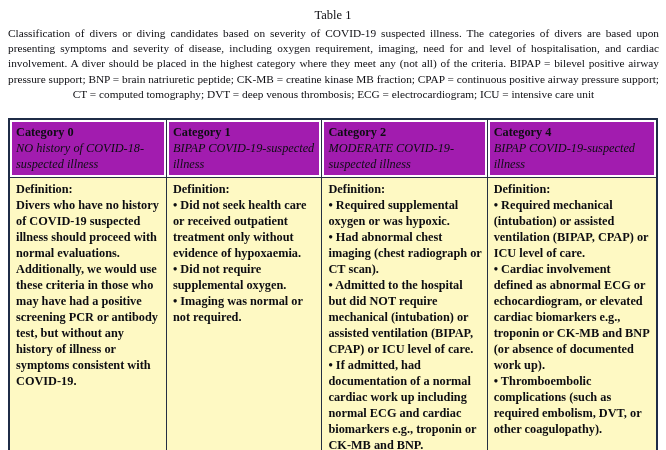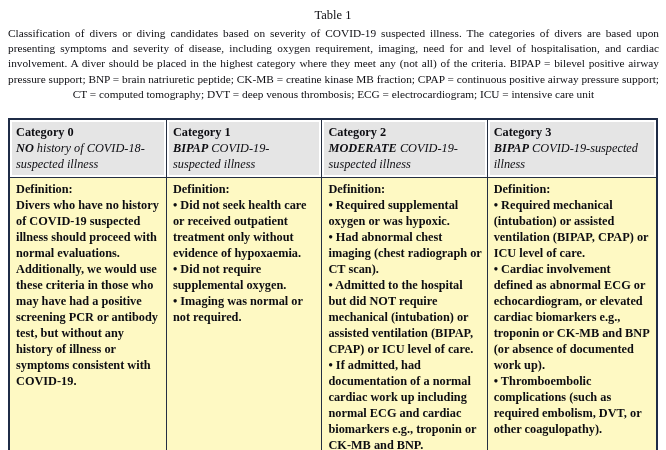--- a/index.html
+++ b/index.html
@@ -42,40 +42,40 @@
   table.cat-table th,
   table.cat-table td {
     border: 1px solid #252f42;
     vertical-align: top;
     text-align: left;
     font-size: 12.3px;
     line-height: 16px;
     box-sizing: border-box;
   }
   table.cat-table th {
-    background: #e5e5e5;
+    background: #a21caf;
     box-shadow: inset 0 0 0 2px #ffffff;
     padding: 4px 6px 5px 6px;
     height: 56px;
     font-weight: normal;
   }
   table.cat-table td {
     background: #fef9c3;
     padding: 3px 4px 4px 6px;
     height: 275px;
     font-weight: bold;
   }
   .cat-title {
     font-weight: bold;
   }
   .cat-sub {
     font-style: italic;
   }
   .sev {
-    font-weight: bold;
+    font-weight: normal;
     font-style: italic;
   }
   .def-label, .def-item {
     margin: 0;
     padding: 0;
   }
 </style>
 </head>
 <body>
 
@@ -100,21 +100,21 @@
         </th>
         <th>
           <div class="cat-title">Category 1</div>
           <div class="cat-sub"><span class="sev">BIPAP</span><span> COVID-19-suspected illness</span></div>
         </th>
         <th>
           <div class="cat-title">Category 2</div>
           <div class="cat-sub"><span class="sev">MODERATE</span><span> COVID-19-suspected illness</span></div>
         </th>
         <th>
-          <div class="cat-title">Category 3</div>
+          <div class="cat-title">Category 4</div>
           <div class="cat-sub"><span class="sev">BIPAP</span><span> COVID-19-suspected illness</span></div>
         </th>
       </tr>
     </thead>
     <tbody>
       <tr>
         <td>
           <p class="def-label">Definition:</p>
           <p class="def-item">Divers who have no history of COVID-19 suspected illness should proceed with normal evaluations. Additionally, we would use these criteria in those who may have had a positive screening PCR or antibody test, but without any history of illness or symptoms consistent with COVID-19.</p>
         </td>

